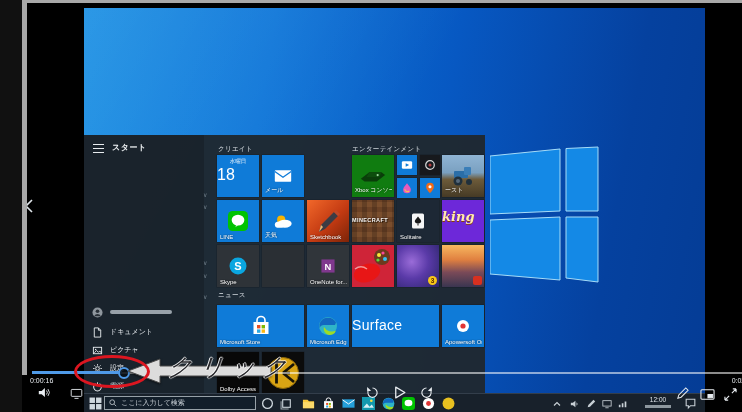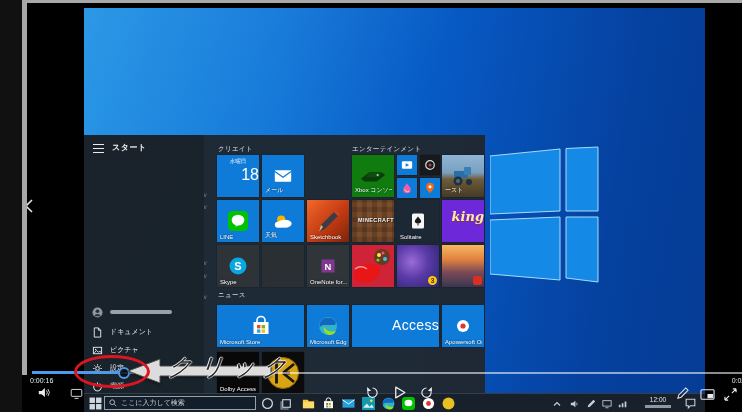--- a/index.html
+++ b/index.html
@@ -28,21 +28,21 @@
      flex-direction:column;justify-content:space-between}
   #hamburger i{display:block;height:1.4px;background:#e8ecef}
   #menu-title{position:absolute;left:28px;top:7px;font-size:8px;font-weight:bold;color:#f2f5f7;letter-spacing:.5px}
   .ghead{position:absolute;font-size:6.5px;color:#dfe5ea;letter-spacing:.3px}
   .tile{position:absolute;overflow:hidden;box-shadow:0 0 0 .5px rgba(0,0,0,.25)}
   .t-icon{position:absolute;left:50%;top:50%;transform:translate(-50%,-50%)}
   .t-icon svg{width:100%;height:100%;display:block}
   .t-label{position:absolute;left:3px;bottom:2px;right:2px;font-size:6px;color:#fff;
      white-space:nowrap;overflow:hidden;text-shadow:0 0 2px rgba(0,0,0,.7)}
   .t-sub{position:absolute;top:3px;width:100%;text-align:center;font-size:5.5px;color:#eaf4fc}
-  .t-big{position:absolute;width:100%;text-align:right;color:#fff}
+  .t-big{position:absolute;width:100%;text-align:left;color:#fff}
   .t-big.cal{top:11px;font-size:16px;font-weight:400}
   .t-big.mc{top:17px;font-size:5.5px;font-weight:bold;letter-spacing:.4px;color:#f4f4f4;
      text-shadow:1px 1px 0 #2e1c0a}
   .t-big.king{top:9px;font-size:13px;font-style:italic;font-weight:bold;
      font-family:"DejaVu Serif",serif;color:#ffe9b4;text-shadow:0 1px 0 #8a3c00}
   .t-big.surface{top:12px;font-size:14px;font-weight:400;letter-spacing:.3px}
   .badge{position:absolute;right:2px;bottom:2px;width:9px;height:9px;font-size:6.5px;
      line-height:9px;text-align:center;font-weight:bold}
   .b-yellow{background:#f8c818;color:#5a2a00;border-radius:50%}
   .b-red{background:#d83020;border-radius:2px}
@@ -295,21 +295,21 @@
             <div class="t-icon" style="width: 20px; height: 20px;">
               <svg viewBox="0 0 20 20">
                 <circle cx="10" cy="10" r="9" fill="#2fb4c8"></circle>
                 <path d="M1.5 8A9 9 0 0 1 18 6.5L17 9H7a5 5 0 0 0-5.5 3z" fill="#1268c0"></path>
                 <path d="M6 11a6 6 0 0 0 12 3.5A9 9 0 0 1 6 11z" fill="#9ddc26"></path>
               </svg>
             </div>
             <div class="t-label">Microsoft Edge</div>
           </div>
           <div class="tile " style="left: 268px; top: 170px; width: 87px; height: 42px; background: rgb(15, 123, 216);">
-            <div class="t-big surface">Access</div>
+            <div class="t-big surface">Surface</div>
           </div>
           <div class="tile " style="left: 358px; top: 170px; width: 42px; height: 42px; background: rgb(15, 123, 216);">
             <div class="t-icon" style="width: 14px; height: 14px;">
               <svg viewBox="0 0 14 14">
                 <circle cx="7" cy="7" r="6" fill="#fff"></circle>
                 <circle cx="7" cy="7" r="2.6" fill="#e03434"></circle>
               </svg>
             </div>
             <div class="t-label">Apowersoft Online Scree...</div>
           </div>

